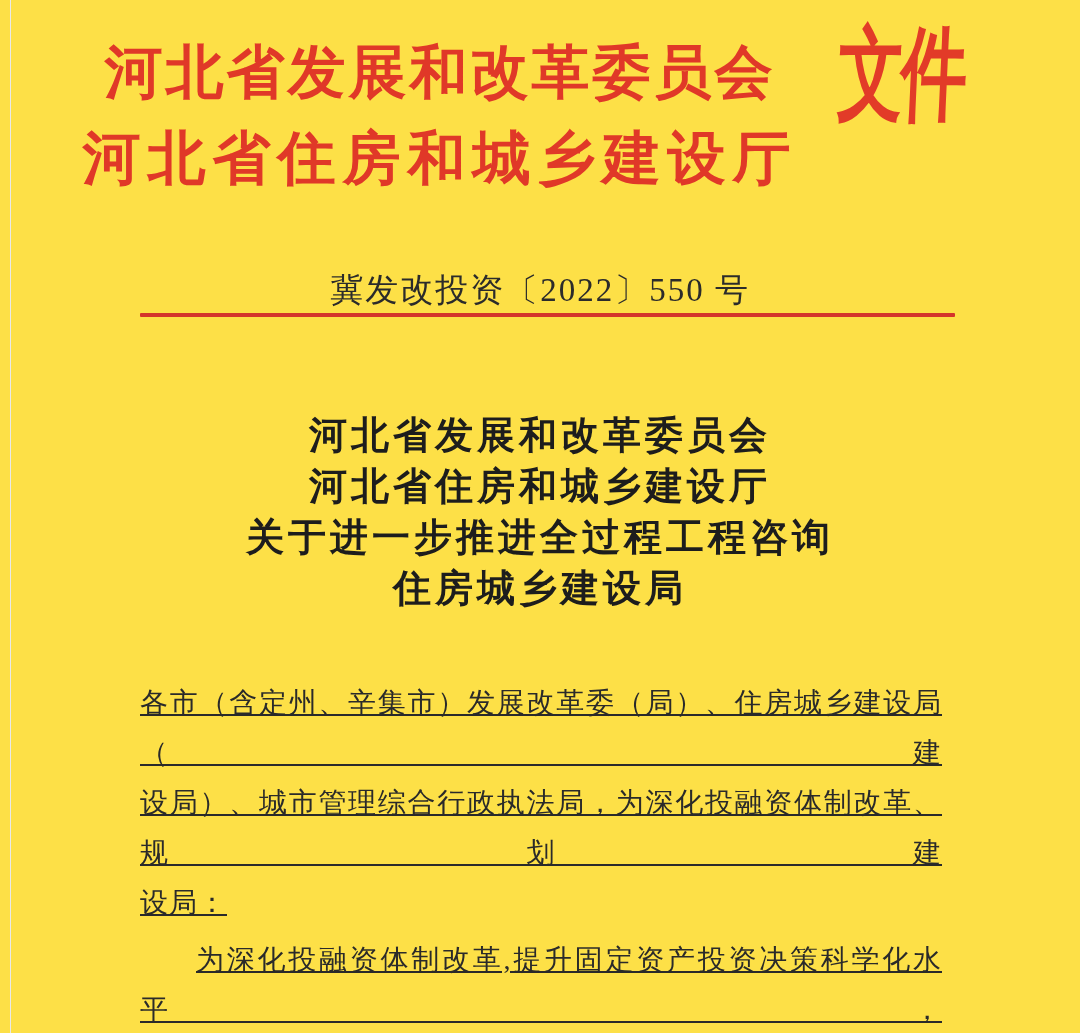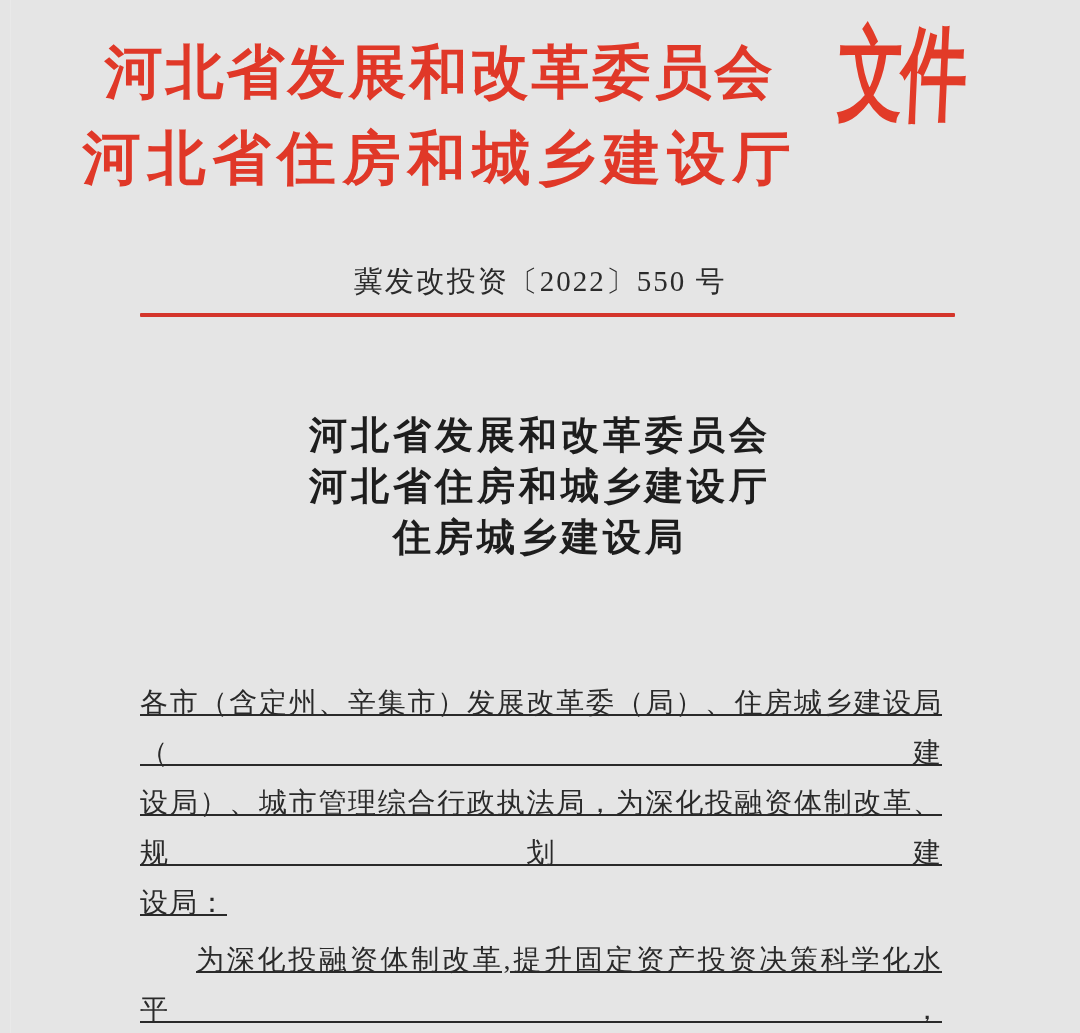--- a/index.html
+++ b/index.html
@@ -4,21 +4,21 @@
 <style>
   html, body { margin: 0; padding: 0; }
   body {
     background: #ffffff;
     font-family: "Liberation Serif", "DejaVu Serif", serif;
   }
   .page {
     position: relative;
     width: 1080px;
     height: 1033px;
-    background: #e5e5e5;
+    background: #fde047;
     overflow: hidden;
     font-kerning: none;
   }
   
   .scan-edge {
     position: absolute;
     left: 10px; top: 0; bottom: 0;
     width: 1px;
     background: #e9e9e9;
   }
@@ -49,24 +49,24 @@
     letter-spacing: -3px;
     line-height: 1;
     transform: scaleY(1.55) skewX(-4deg);
     transform-origin: 50% 50%;
     white-space: nowrap;
   }
 
   
   .doc-number {
     position: absolute;
-    top: 262px; left: 0;
+    top: 268px; left: 0;
     width: 1080px;
     text-align: center;
-    font-size: 29px;
+    font-size: 33px;
     letter-spacing: 2px;
     color: #2b2b2b;
     white-space: nowrap;
   }
   .red-rule {
     position: absolute;
     top: 313px; left: 140px;
     width: 815px;
     height: 4px;
     background: #d4352b;
@@ -125,20 +125,21 @@
 
   <div class="doc-label">文件</div>
 
   <div class="doc-number">冀发改投资〔2022〕550 号</div>
 
   <div class="red-rule"></div>
 
   <div class="doc-title">
     <div class="title-line">河北省发展和改革委员会</div>
     <div class="title-line">河北省住房和城乡建设厅</div>
+    <div class="title-line">关于进一步推进全过程工程咨询</div>
     <div class="title-line">住房城乡建设局</div>
   </div>
 
   <div class="body-text">
 
     <div class="para-1">
       <div class="bline justify">各市（含定州、辛集市）发展改革委（局）、住房城乡建设局（建</div>
       <div class="bline justify">设局）、城市管理综合行政执法局，为深化投融资体制改革、规划建</div>
       <div class="bline">设局：</div>
     </div>

